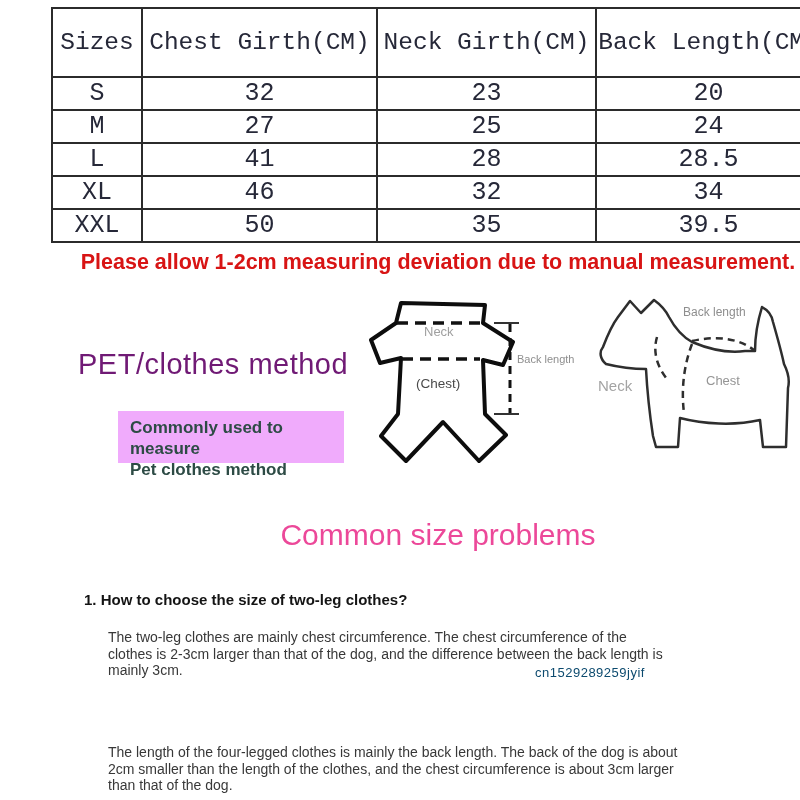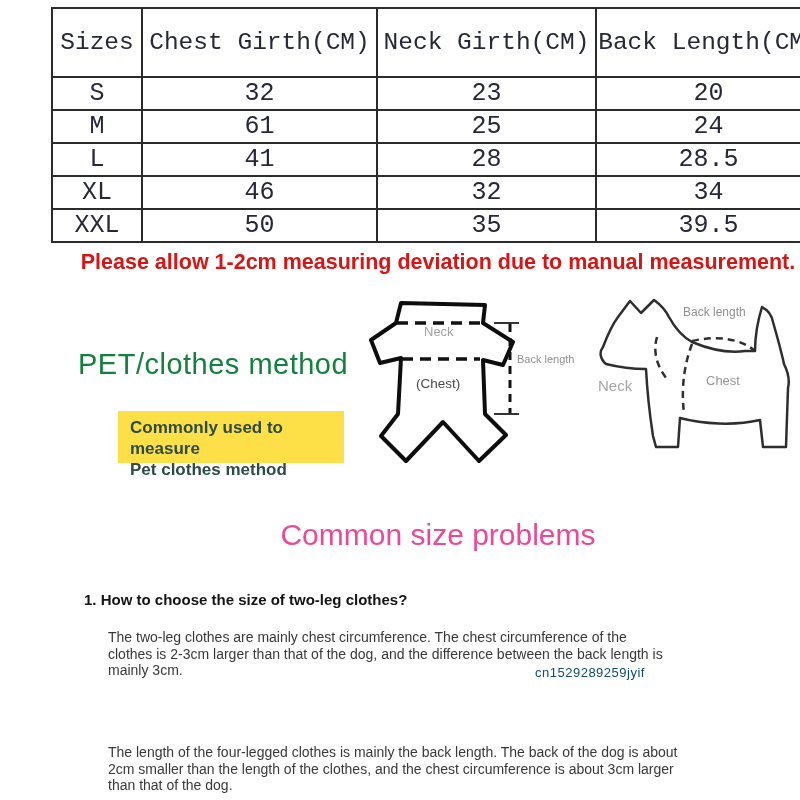--- a/index.html
+++ b/index.html
@@ -26,21 +26,21 @@
 
   
   .notice{
     position:absolute;left:0;top:250px;width:800px;text-align:center;
     font-size:21.5px;font-weight:bold;color:#d81414;letter-spacing:0px;
   }
 
   
   .pet-method-title{
     position:absolute;left:40px;top:348px;
-    font-size:29px;color:#15803d;letter-spacing:0.5px;text-align:right;
+    font-size:29px;color:#701a75;letter-spacing:0.5px;text-align:right;
   }
   .measure-highlight{
     position:absolute;left:80px;top:411px;width:226px;height:52px;
     background:#8fe3d4;color:#2d4b45;
     font-size:17px;font-weight:bold;line-height:21px;
     padding:6px 0 0 12px;box-sizing:border-box;
   }
   .garment-svg{position:absolute;left:328px;top:293px;}
   .dog-svg{position:absolute;left:540px;top:288px;}
   .diag-label{font-family:"Liberation Sans",sans-serif;}
@@ -87,21 +87,21 @@
       <th>Back Length(CM)</th>
     </tr>
     <tr>
       <td>S</td>
       <td>32</td>
       <td>23</td>
       <td>20</td>
     </tr>
     <tr>
       <td>M</td>
-      <td>61</td>
+      <td>27</td>
       <td>25</td>
       <td>24</td>
     </tr>
     <tr>
       <td>L</td>
       <td>41</td>
       <td>28</td>
       <td>28.5</td>
     </tr>
     <tr>
@@ -116,21 +116,21 @@
       <td>35</td>
       <td>39.5</td>
     </tr>
   </tbody>
     </table>
 
   <div class="notice" style="color: rgb(216, 20, 20);">Please allow 1-2cm measuring deviation due to manual measurement.</div>
 
   <div class="pet-method-title">PET/clothes method</div>
 
-  <div class="measure-highlight" style="background: #fde047; color: rgb(45, 75, 69);">
+  <div class="measure-highlight" style="background: #f0abfc; color: rgb(45, 75, 69);">
     <div>Commonly used to measure</div>
     <div>Pet clothes method</div>
   </div>
 
   <svg class="garment-svg" width="215" height="180" viewBox="0 0 215 180">
     <path d="M35,10 L119,12 L117,30 L147,49 L137,72 L117,67 L119,121 L140,142 L113,168 L77,129 L40,168 L15,143 L32,121 L35,65 L14,70 L5,47 L30,30 Z" fill="none" stroke="#0d0d0d" stroke-width="4" stroke-linejoin="round"></path>
     <path d="M31,30 L114,30" fill="none" stroke="#111" stroke-width="3.5" stroke-dasharray="11 7"></path>
     <path d="M36,66 L114,66" fill="none" stroke="#111" stroke-width="3.5" stroke-dasharray="11 7"></path>
     <path d="M144,31 L144,121" fill="none" stroke="#111" stroke-width="3" stroke-dasharray="8 6"></path>
     <path d="M128,30 L153,30" fill="none" stroke="#333" stroke-width="2"></path>

